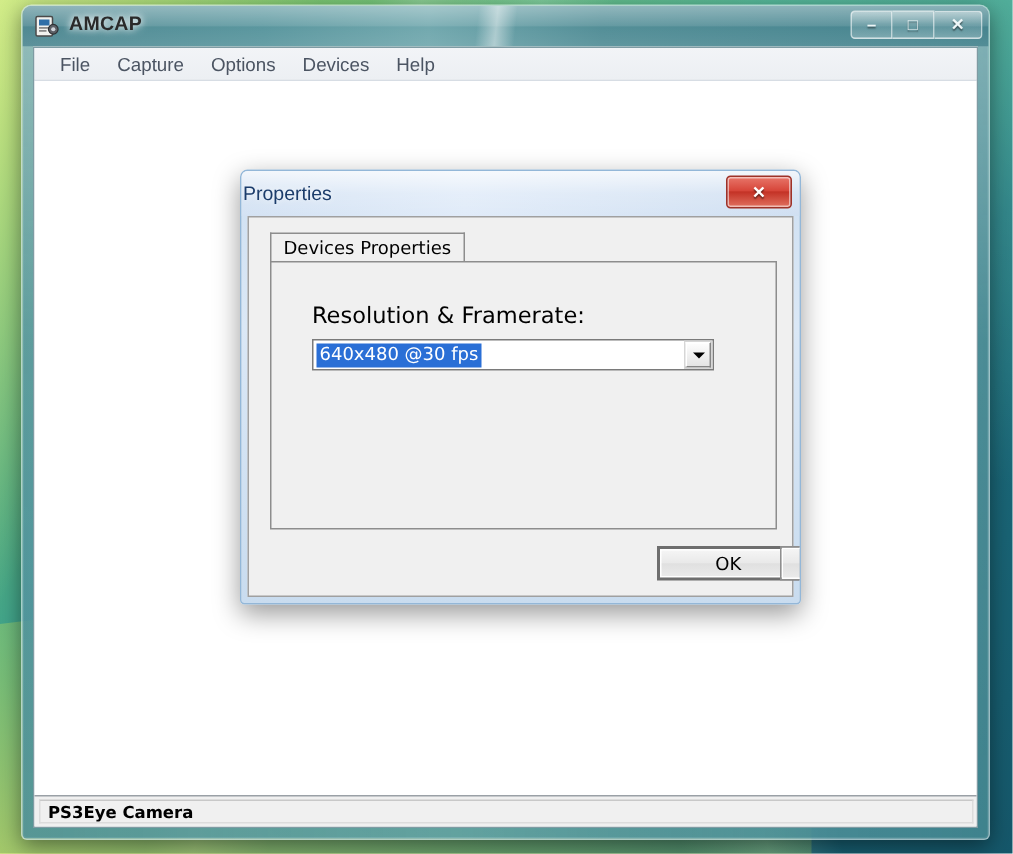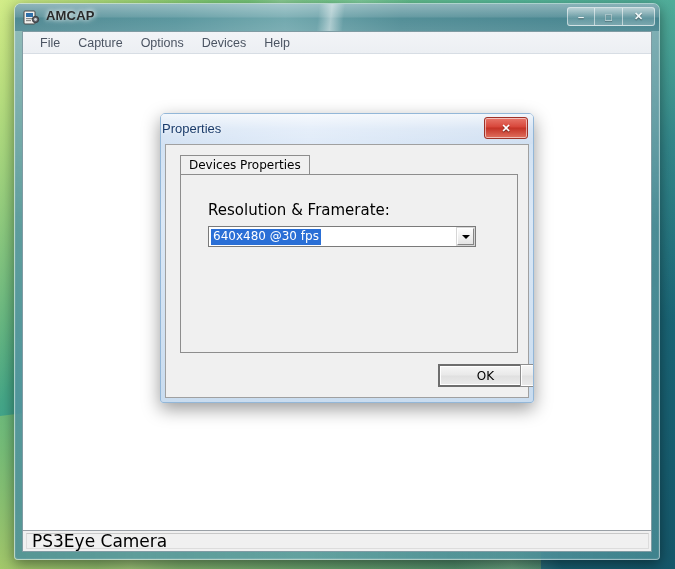--- a/index.html
+++ b/index.html
@@ -119,21 +119,21 @@
   }
   #statusbar .sb-inner{
     margin:1px 2px 1px 3px; height:16px; width:100%;
     border:1px solid #dcdcdc;
     border-top-color:#c8c8c8;
     background:#f0f0f0;
     display:flex; align-items:center;
     padding-left:5px;
     box-sizing:border-box;
   }
-  .status-text{ font-size:17px; color:#000; font-family:"DejaVu Sans", sans-serif; }
+  .status-text{ font-size:11px; color:#000; font-family:"DejaVu Sans", sans-serif;font-weight:bold; }
 
   
   #dialog{
     position:absolute; left:160px; top:113px; width:374px; height:290px;
     box-sizing:border-box;
     border-radius:5px 5px 3px 3px;
     background: linear-gradient(to bottom, #cfe0f2 0%, #dbe8f6 36%, #c9dcef 100%);
     border:1px solid #93b7d8;
     box-shadow: 0 6px 18px rgba(0,0,0,0.40), 0 1px 0 rgba(255,255,255,0.85) inset;
     overflow:hidden;

